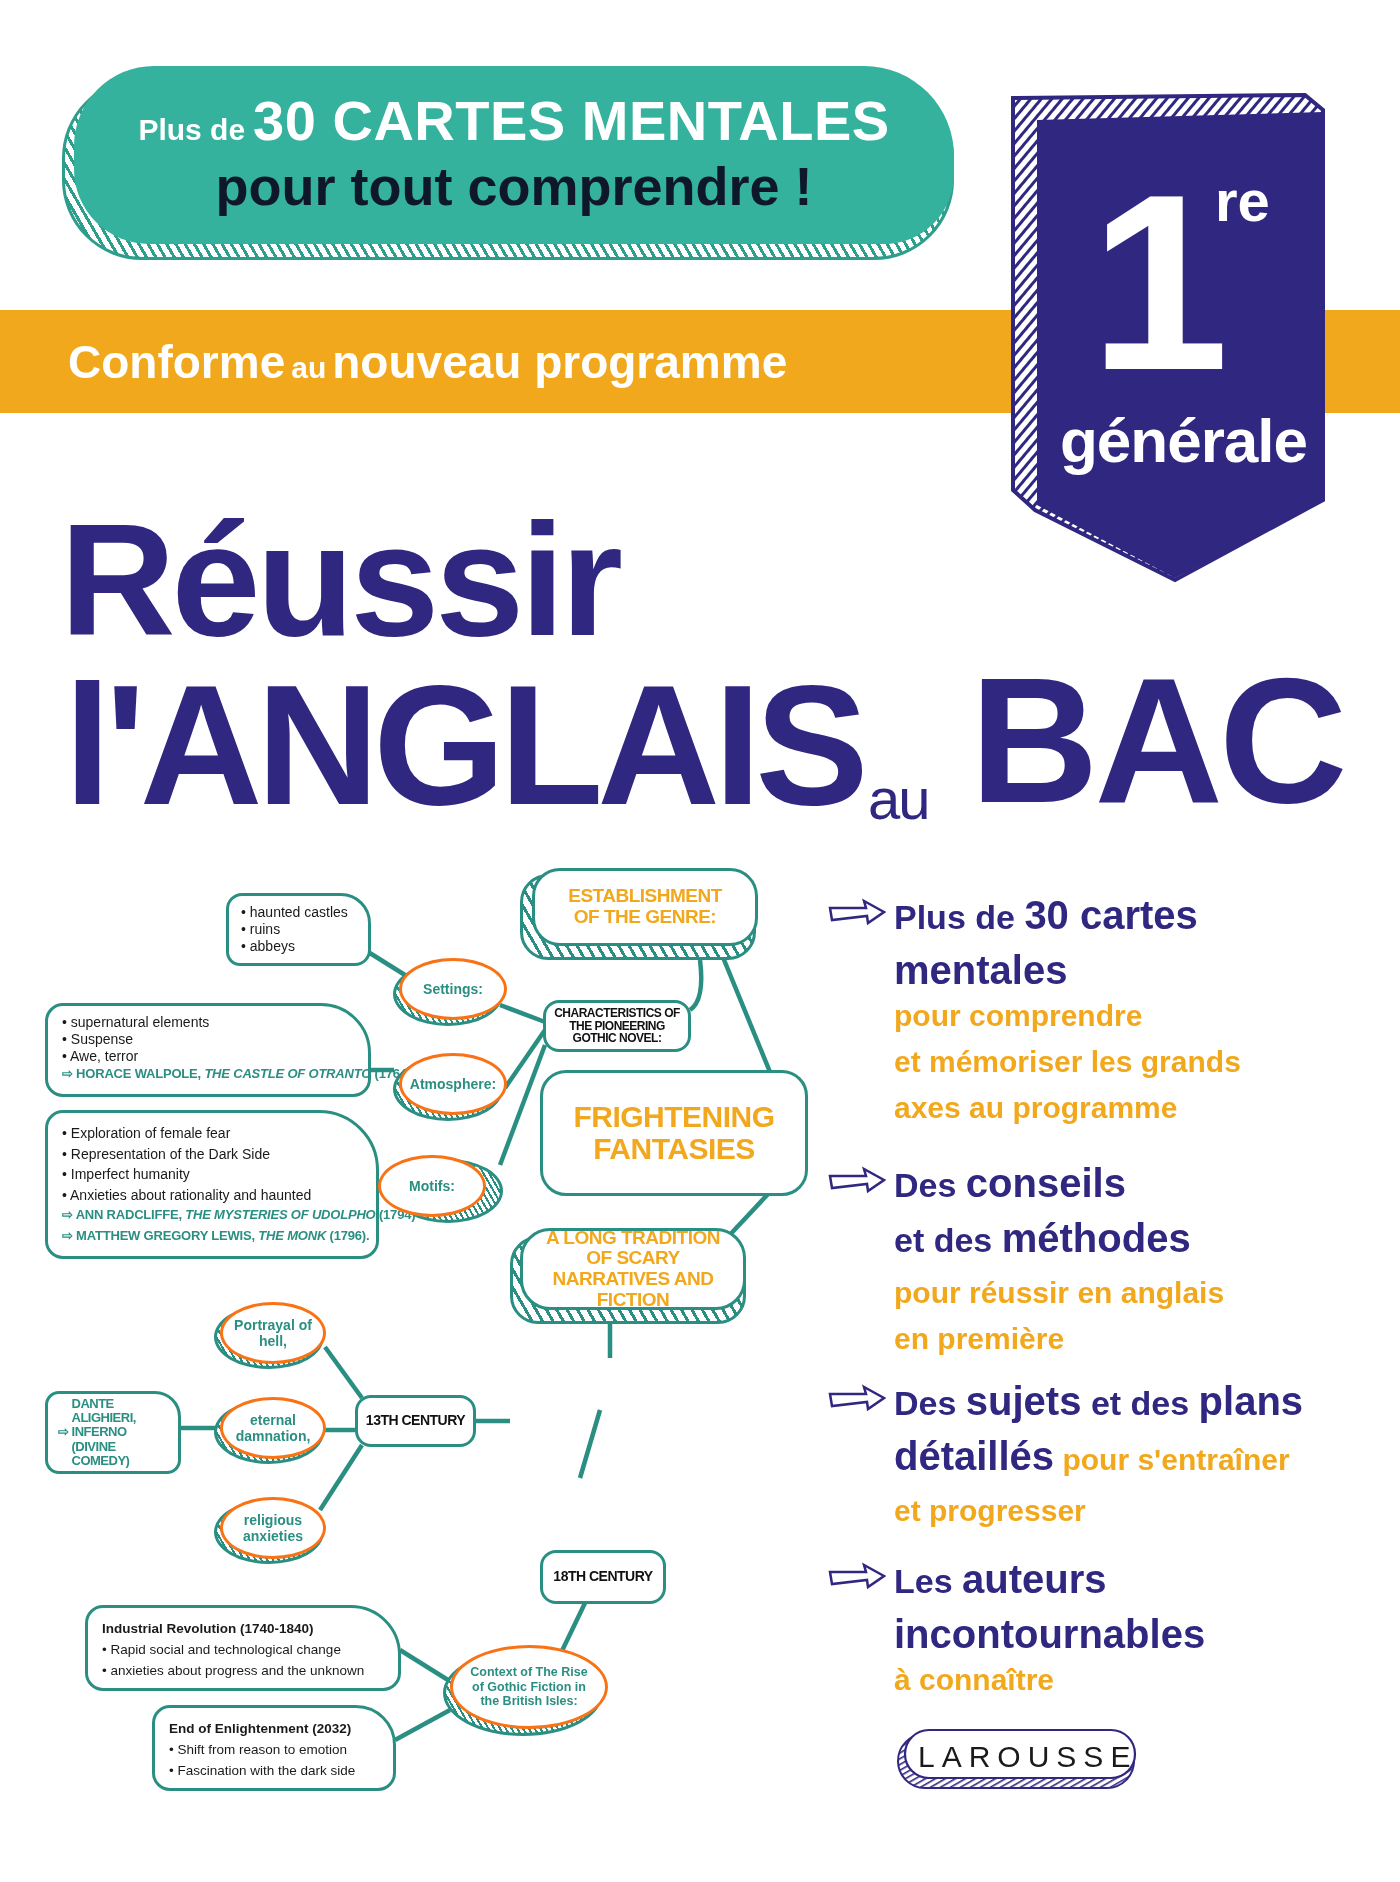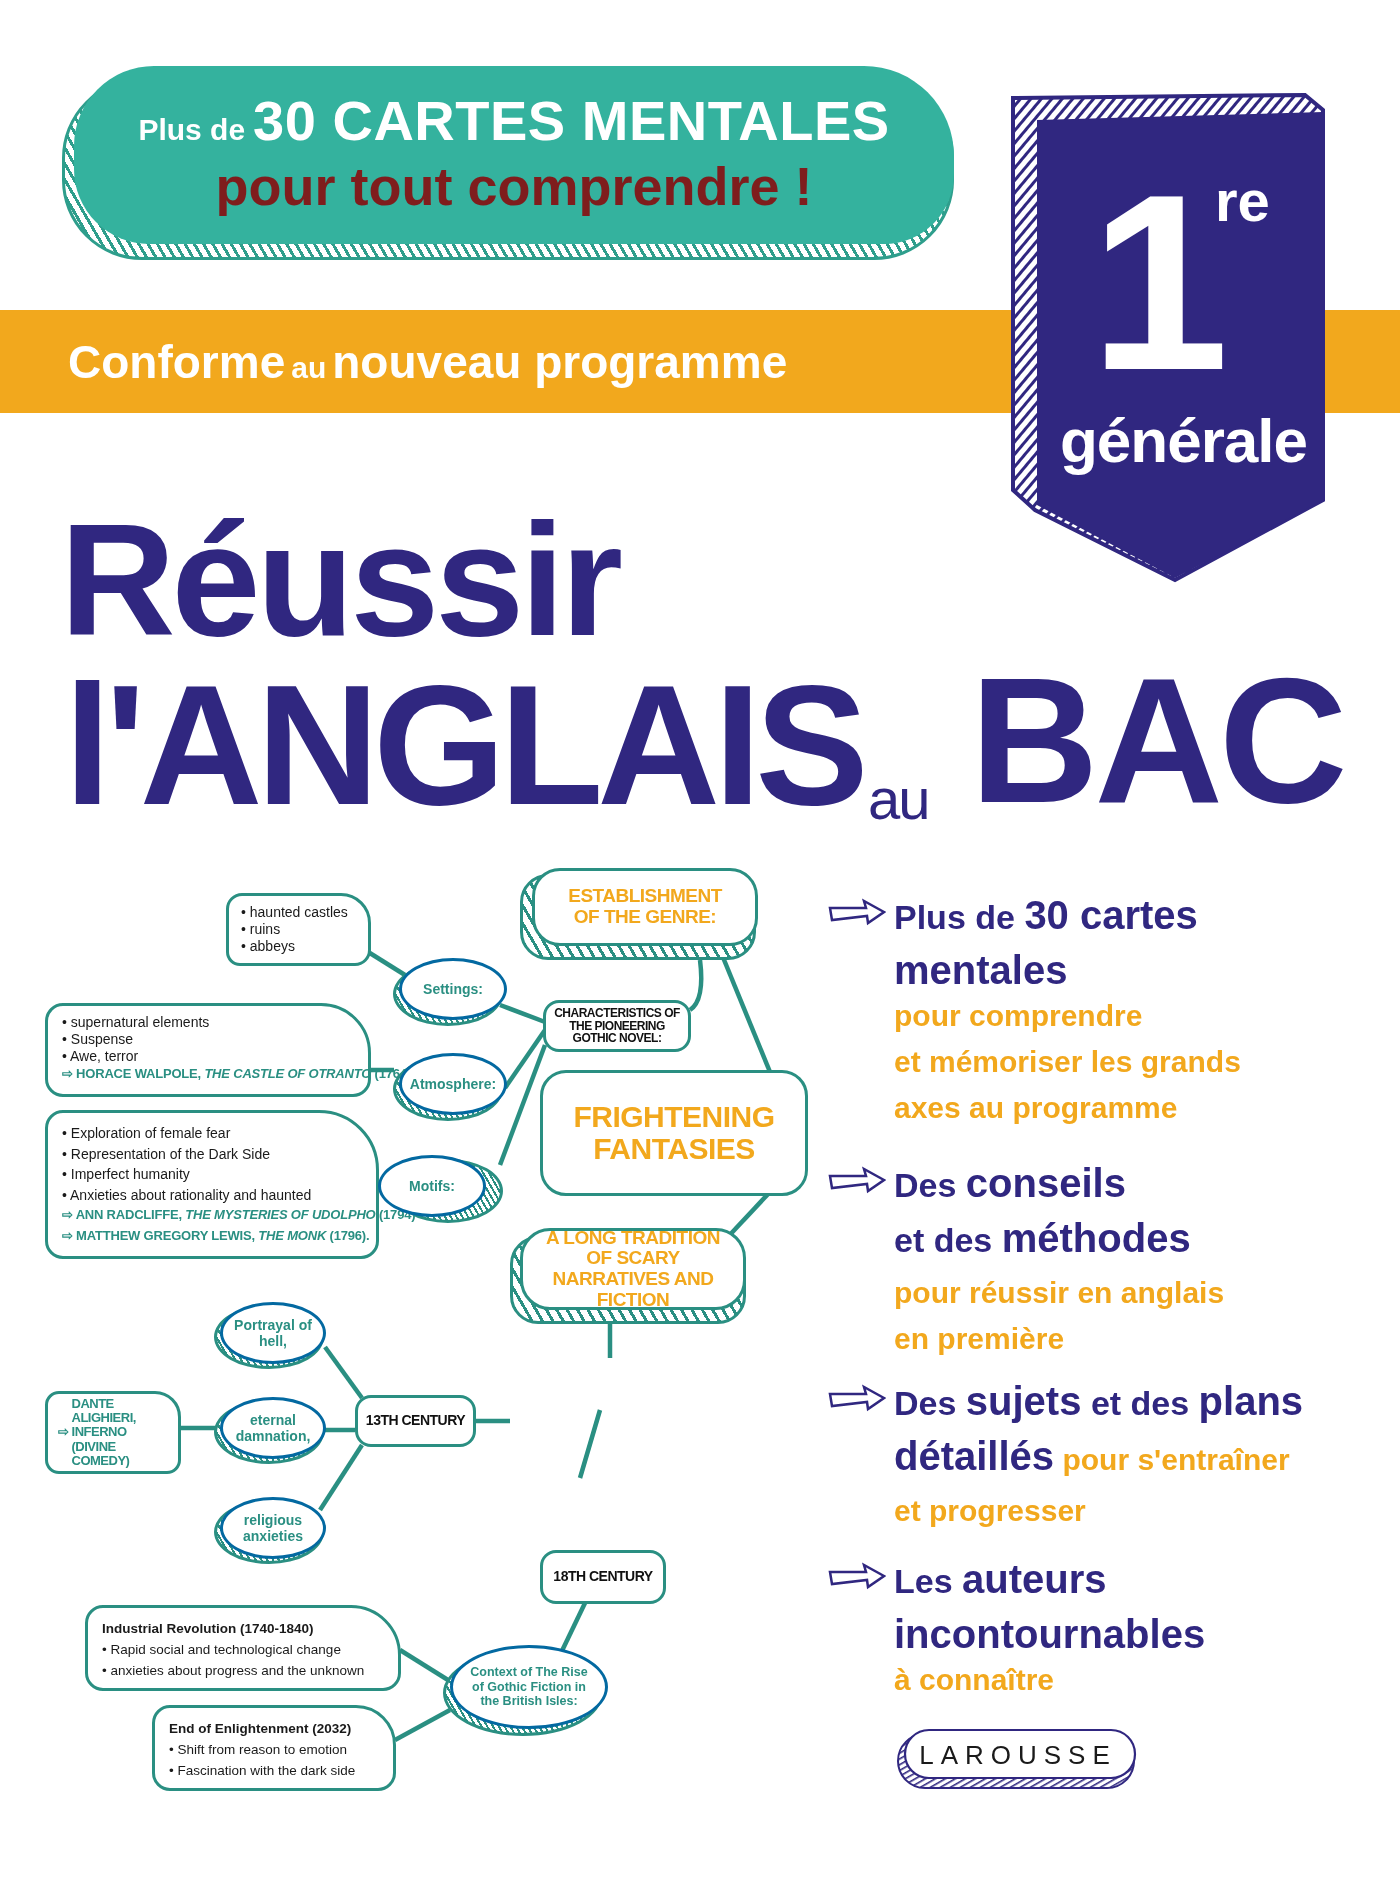--- a/index.html
+++ b/index.html
@@ -9,21 +9,21 @@
 
   
   .pill-shadow { left: 62px; top: 78px; width: 892px; height: 182px; border-radius: 80px;
     border: 3px solid #2e9e8c;
     background: repeating-linear-gradient(60deg, #ffffff 0 5px, #2e9e8c 5px 8px); }
   .pill { left: 74px; top: 66px; width: 880px; height: 178px; border-radius: 80px 90px 70px 75px;
     background: #34b29e; display: flex; flex-direction: column; align-items: center; justify-content: center; }
   .pill .l1 { color: #ffffff; font-weight: bold; white-space: nowrap; line-height: 1; }
   .pill .small { font-size: 30px; margin-right: 8px; }
   .pill .big { font-size: 56px; letter-spacing: 0.5px; }
-  .pill .l2 { color: #7f1d1d; font-weight: bold; font-size: 54px; line-height: 1.1; margin-top: 8px; }
+  .pill .l2 { color: #0f172a; font-weight: bold; font-size: 54px; line-height: 1.1; margin-top: 8px; }
 
   
   .band { left: 0; top: 310px; width: 1400px; height: 103px; background: #f2a81d; }
   .band-text { left: 68px; top: 322px; color: #ffffff; font-weight: bold; white-space: nowrap; line-height: 80px; }
   .band-text .lg { font-size: 46px; }
   .band-text .sm { font-size: 30px; margin: 0 6px; }
 
   
   .badge-svg { left: 1005px; top: 90px; width: 325px; height: 495px; }
   .badge-1 { left: 1090px; top: 158px; font-size: 250px; font-weight: bold; color: #ffffff; line-height: 1; }
@@ -35,21 +35,21 @@
   .t-reussir { left: 60px; top: 500px; font-size: 160px; letter-spacing: -4px; }
   .t-l { left: 64px; top: 660px; font-size: 170px; letter-spacing: -6px; }
   .t-au { left: 868px; top: 770px; font-size: 58px; font-weight: normal; letter-spacing: -2px; }
   .t-bac { left: 970px; top: 652px; font-size: 178px; letter-spacing: -4px; }
 
   
   .mm-svg { left: 0; top: 850px; width: 820px; height: 960px; }
   .box { position: absolute; border: 3.5px solid #2a8f82; background: #ffffff; border-radius: 18px; }
   .hatch { position: absolute; border: 3.5px solid #2a8f82; border-radius: 28px;
     background: repeating-linear-gradient(60deg, #ffffff 0 6px, #2a8f82 6px 9px); }
-  .oval { position: absolute; border: 3px solid #0369a1; border-radius: 50%; background: #ffffff;
+  .oval { position: absolute; border: 3px solid #f97316; border-radius: 50%; background: #ffffff;
     display: flex; align-items: center; justify-content: center; text-align: center;
     color: #2a8f82; font-weight: bold; font-size: 14px; line-height: 1.15; }
   .oval-shadow { position: absolute; border: 3px solid #2a8f82; border-radius: 50%;
     background: repeating-linear-gradient(60deg, #ffffff 0 3px, #2a8f82 3px 5px); }
   .list { font-size: 14px; color: #1a1a1a; line-height: 20px; padding: 10px 14px; }
   .list .ref { color: #2a8f82; font-family: "Liberation Sans", sans-serif; font-weight: bold; font-size: 13px; text-transform: uppercase; letter-spacing: -0.2px; white-space: nowrap; }
   .list .ref i { font-style: italic; }
   .list .hdr { font-weight: bold; }
   .cond { font-family: "Liberation Sans", sans-serif; font-weight: bold; text-transform: uppercase; line-height: 1.08; text-align: center; letter-spacing: -0.5px; }
   .orange { color: #f2a81d; }
@@ -57,21 +57,21 @@
 
   
   .feat { left: 828px; width: 560px; }
   .feat .arrow { position: absolute; left: 0; top: 6px; width: 58px; height: 30px; }
   .feat .txt { margin-left: 66px; font-weight: bold; line-height: 46px; }
   .feat .p { color: #302780; font-size: 34px; }
   .feat .pb { color: #302780; font-size: 40px; }
   .feat .o { color: #f2a81d; font-size: 30px; }
 
   .larousse { left: 895px; top: 1726px; width: 244px; height: 64px; }
-  .larousse-lbl { left: 918px; top: 1740px; width: 200px; text-align: center; font-size: 26px; letter-spacing: 7px; color: #1a1a1a; font-weight: normal; }
+  .larousse-lbl { left: 918px; top: 1740px; width: 200px; text-align: center; font-size: 30px; letter-spacing: 7px; color: #1a1a1a; font-weight: normal; }
 </style>
 </head>
 <body>
 
 <div class="abs pill-shadow"></div>
 <div class="abs pill">
   <div class="l1">
     <span class="small">Plus de</span><span class="big">30 CARTES MENTALES</span>
   </div>
   <div class="l2">pour tout comprendre !</div>

